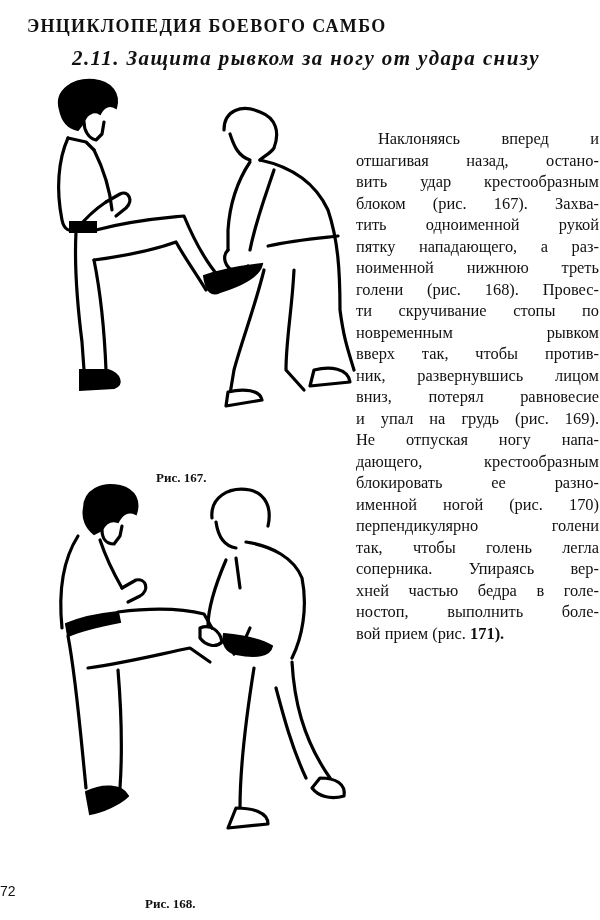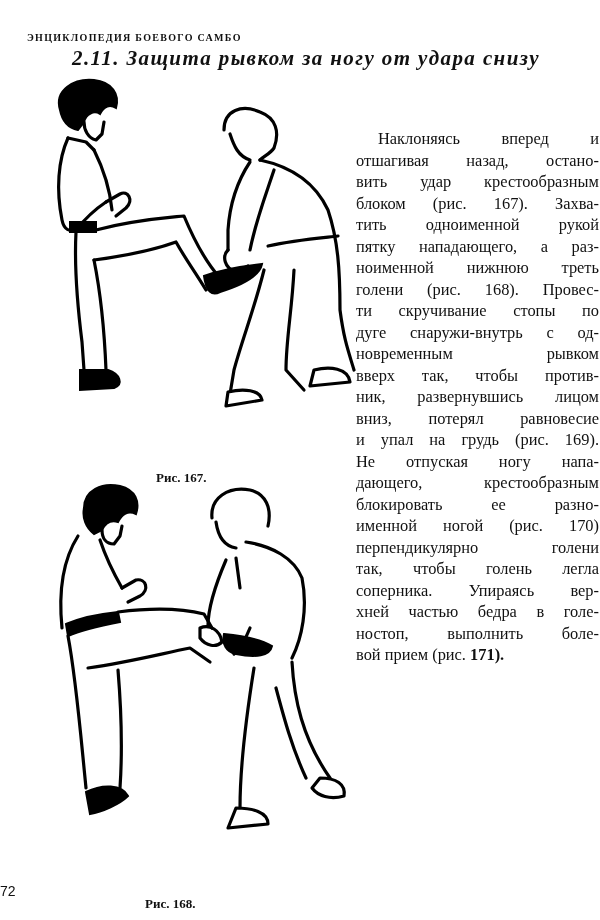--- a/index.html
+++ b/index.html
@@ -1,17 +1,17 @@
 <!DOCTYPE html>
 <html><head>
 <meta charset="utf-8">
 <style>
   html, body { margin: 0; padding: 0; background: #ffffff; }
   body { width: 600px; height: 920px; position: relative; overflow: hidden; color: #111; font-family: "Liberation Serif", serif; }
-  .running-head { position: absolute; left: 27px; top: 16px; font-size: 10px; letter-spacing: 1.3px; font-weight: bold; margin-top: 16px; }
+  .running-head { position: absolute; left: 27px; top: 16px; font-size: 18px; letter-spacing: 1.3px; font-weight: bold; }
   .section-title { position: absolute; left: 72px; top: 46px; font-size: 21px; font-weight: bold; letter-spacing: 1.4px; white-space: nowrap; font-style: italic; }
   .body-text { position: absolute; left: 356px; top: 88px; width: 243px; font-size: 16.4px; line-height: 21.5px; margin-top: 40px; }
   .body-text .line { display: block; text-align: justify; text-align-last: justify; white-space: nowrap; height: 21.5px; }
   .body-text .line.first { padding-left: 22px; }
   .body-text .line.last { text-align-last: left; }
   .body-text b { font-weight: bold; }
   .figure { position: absolute; }
   .fig-167 { left: 24px; top: 70px; width: 336px; height: 355px; }
   .fig-168 { left: 40px; top: 478px; width: 316px; height: 375px; }
   .caption { position: absolute; font-size: 13px; font-weight: bold; font-family: "Liberation Serif", serif; margin-top: 36px; }
@@ -31,21 +31,20 @@
 <div class="body-text">
   <span class="line first">Наклоняясь вперед и</span>
   <span class="line">отшагивая назад, остано-</span>
   <span class="line">вить удар крестообразным</span>
   <span class="line">блоком (рис. 167). Захва-</span>
   <span class="line">тить одноименной рукой</span>
   <span class="line">пятку нападающего, а раз-</span>
   <span class="line">ноименной нижнюю треть</span>
   <span class="line">голени (рис. 168). Провес-</span>
   <span class="line">ти скручивание стопы по</span>
-  <span class="line">дуге снаружи-внутрь с од-</span>
   <span class="line">новременным рывком</span>
   <span class="line">вверх так, чтобы против-</span>
   <span class="line">ник, развернувшись лицом</span>
   <span class="line">вниз, потерял равновесие</span>
   <span class="line">и упал на грудь (рис. 169).</span>
   <span class="line">Не отпуская ногу напа-</span>
   <span class="line">дающего, крестообразным</span>
   <span class="line">блокировать ее разно-</span>
   <span class="line">именной ногой (рис. 170)</span>
   <span class="line">перпендикулярно голени</span>

